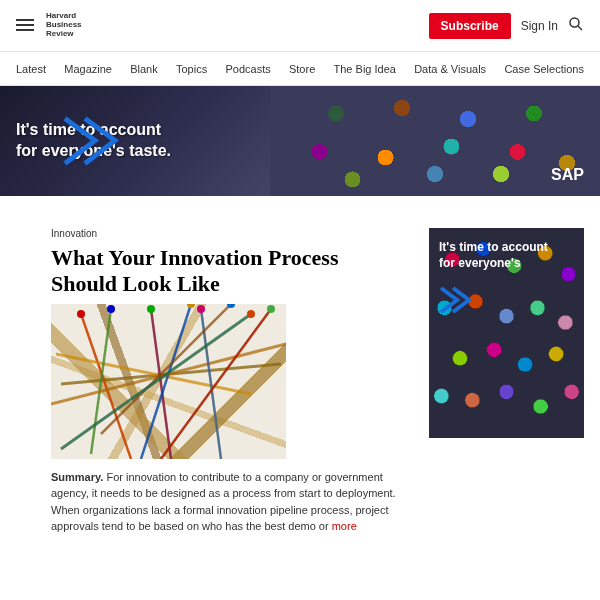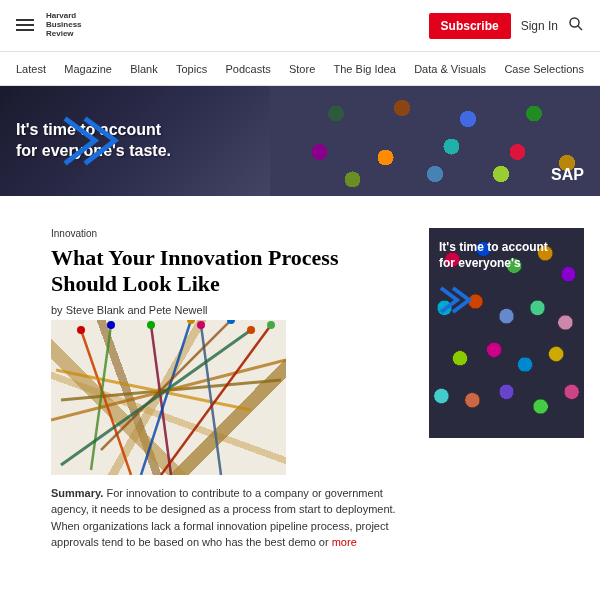--- a/index.html
+++ b/index.html
@@ -273,21 +273,20 @@
   <div class="banner-text-area">
     <div class="banner-text">It's time to account<br>for everyone's taste.</div>
   </div>
   <div class="sap-logo">SAP</div>
 </div>
 
 <div class="main-content">
   <div class="article-area">
     <div class="category-label">Innovation</div>
     <h1 class="article-title">What Your Innovation Process Should Look Like</h1>
-    <div class="article-byline">by Steve Blank and Pete Newell</div>
 
     <div class="article-image">
       <div class="article-image-inner"></div>
       <svg class="sticks-overlay" viewBox="0 0 235 155" preserveAspectRatio="none">
 
         <line x1="10" y1="80" x2="230" y2="60" stroke="#8B6914" stroke-width="3" opacity="0.8"></line>
         <line x1="30" y1="10" x2="80" y2="155" stroke="#CC4400" stroke-width="2.5" opacity="0.9"></line>
         <line x1="5" y1="50" x2="200" y2="90" stroke="#CC8800" stroke-width="3" opacity="0.7"></line>
         <line x1="60" y1="5" x2="40" y2="150" stroke="#448822" stroke-width="2.5" opacity="0.8"></line>
         <line x1="100" y1="5" x2="120" y2="155" stroke="#882244" stroke-width="2.5" opacity="0.9"></line>

